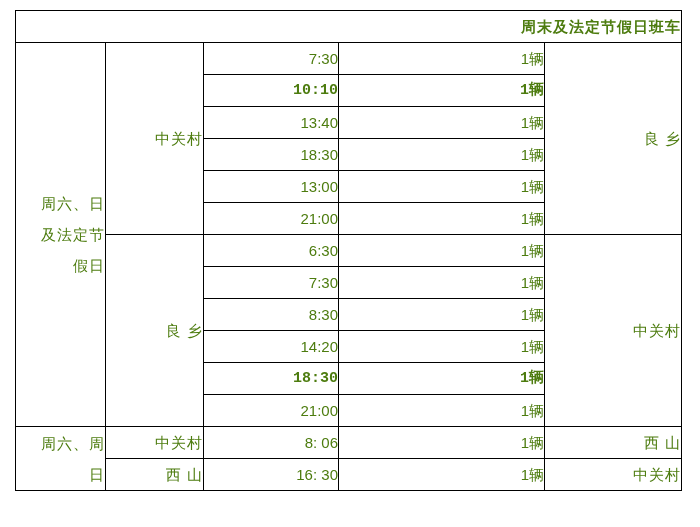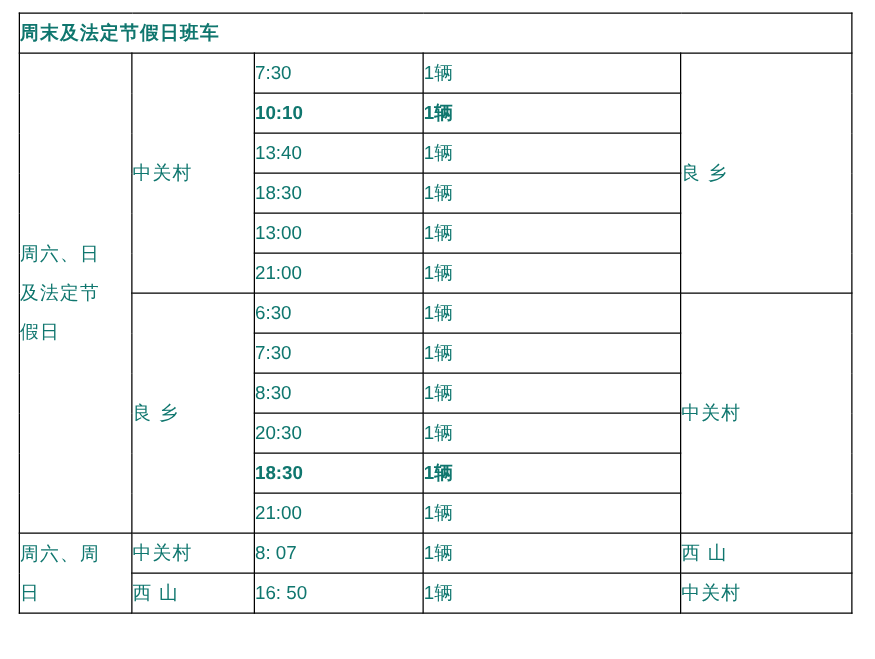--- a/index.html
+++ b/index.html
@@ -22,27 +22,27 @@
   }
   table.schedule {
     border-collapse: collapse;
     table-layout: fixed;
     width: 666px;
     margin: 10px 0 0 15px;
     background: #ffffff;
   }
   table.schedule td {
     border: 1px solid #000000;
-    text-align: left;
+    text-align: right;
     vertical-align: middle;
     font-size: 15px;
     padding: 0;
     height: 31px;
     line-height: 31px;
-    color: #0f766e;
+    color: #4d7c0f;
   }
   .title-cell {
     font-size: 19px;
     font-weight: bold;
     letter-spacing: 1px;
     height: 31px;
     line-height: 31px;
   }
   .col-period { width: 90px; }
   .col-from   { width: 98px; }
@@ -58,20 +58,21 @@
   }
   .vert-label .ln { display: block; }
 
   .spaced {
     letter-spacing: 6px;
     padding-left: 6px;
   }
   .bold-row {
     font-weight: bold;
     font-size: 16px;
+    font-family: Liberation Mono, monospace;
   }
   .merge-mid {
     font-size: 15px;
     letter-spacing: 1px;
     margin-top: 28px;
   }
   .two-line {
     line-height: 1.9;
   }
 </style>
@@ -132,43 +133,43 @@
       </tr>
       <tr>
         <td>7:30</td>
         <td>1辆</td>
       </tr>
       <tr>
         <td>8:30</td>
         <td>1辆</td>
       </tr>
       <tr>
-        <td>20:30</td>
+        <td>14:20</td>
         <td>1辆</td>
       </tr>
       <tr>
         <td class="bold-row">18:30</td>
         <td class="bold-row">1辆</td>
       </tr>
       <tr>
         <td>21:00</td>
         <td>1辆</td>
       </tr>
 
       <tr>
         <td class="vert-label two-line" rowspan="2">
           <span class="ln">周六、周</span>
           <span class="ln">日</span>
         </td>
         <td class="merge-mid">中关村</td>
-        <td>8: 07</td>
+        <td>8: 06</td>
         <td>1辆</td>
         <td class="merge-mid spaced">西  山</td>
       </tr>
       <tr>
         <td class="merge-mid spaced">西  山</td>
-        <td>16: 50</td>
+        <td>16: 30</td>
         <td>1辆</td>
         <td class="merge-mid">中关村</td>
       </tr>
     </tbody>
   </table>
 </div>
 
 </body></html>

